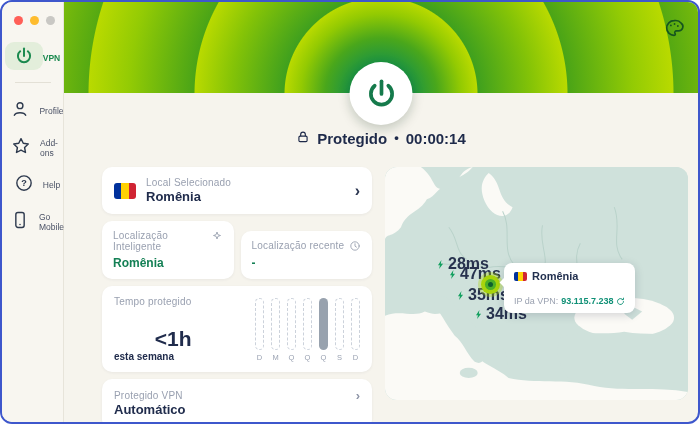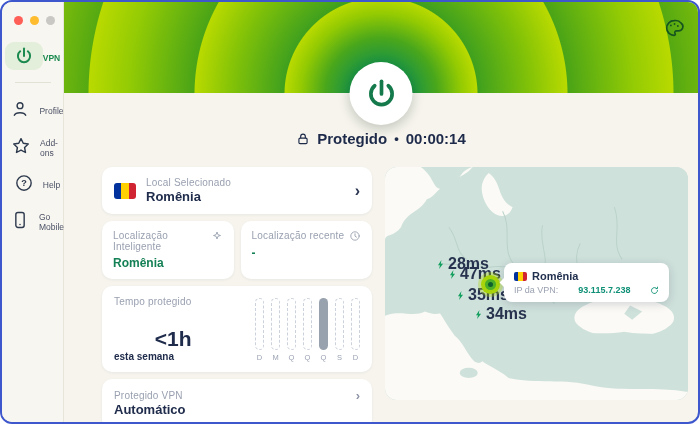--- a/index.html
+++ b/index.html
@@ -34,40 +34,40 @@
       #55a912 293px,#a2cf03 372px,#b9da00 410px);
   }
   .palette-btn{position:absolute;top:15px;right:13px;width:22px;height:22px;color:#15541f;cursor:pointer;}
   .palette-btn svg{width:100%;height:100%;}
   .power-btn{
     position:absolute;top:60px;left:50%;transform:translateX(-50%);
     width:63px;height:63px;border-radius:50%;background:#fff;z-index:6;cursor:pointer;
     box-shadow:0 4px 12px rgba(10,40,20,.22);display:flex;align-items:center;justify-content:center;
   }
   .power-btn svg{width:34px;height:34px;color:#157a4b;}
-  .status-row{margin-top:37px;display:flex;justify-content:center;align-items:center;gap:7px;
+  .status-row{margin-top:37px;display:flex;justify-content:center;align-items:flex-start;gap:7px;
     color:#1e2a4a;font-size:15px;font-weight:700;flex-shrink:0;}
   .status-row svg{width:14px;height:14px;color:#1e2a4a;}
   .status-sep{font-size:13px;}
   
   .content{display:flex;gap:13px;padding:20px 10px 22px 38px;flex:1;min-height:0;}
   .left-col{width:270px;display:flex;flex-direction:column;gap:7px;flex-shrink:0;}
   .card{background:#fff;border-radius:10px;box-shadow:0 1px 3px rgba(30,40,70,.06);padding:10px 12px;}
   .card-label{font-size:10px;color:#99a0b0;letter-spacing:.2px;}
   .chevron{color:#2a3550;font-size:16px;font-weight:700;line-height:1;}
   .loc-card{display:flex;align-items:center;gap:10px;cursor:pointer;}
   .flag-ro{width:22px;height:16px;border-radius:3px;overflow:hidden;display:flex;flex-shrink:0;}
   .flag-ro i{flex:1;}
   .flag-ro i:nth-child(1){background:#00319c;}
   .flag-ro i:nth-child(2){background:#ffd103;}
   .flag-ro i:nth-child(3){background:#d02433;}
   .loc-texts{display:flex;flex-direction:column;gap:1px;}
   .loc-value{font-size:13px;font-weight:700;color:#202c4c;}
   .loc-card .chevron{margin-left:auto;}
-  .dual-row{display:flex;gap:7px;}
+  .dual-row{display:flex;gap:7px;align-items:flex-end;}
   .dual-row .card{flex:1;cursor:pointer;padding:9px 11px;}
   .mini-head{display:flex;align-items:flex-start;justify-content:space-between;gap:4px;}
   .mini-head svg{width:12px;height:12px;color:#9aa1b0;flex-shrink:0;}
   .mini-value{font-size:12px;font-weight:700;color:#148055;margin-top:4px;}
   .time-card{display:flex;justify-content:space-between;gap:8px;height:88px;}
   .time-left{display:flex;flex-direction:column;}
   .time-value{font-size:21px;font-weight:800;color:#202c4c;margin-top:auto;line-height:1;text-align:right;}
   .time-sub{font-size:10px;font-weight:700;color:#202c4c;margin-top:2px;}
   .bars{display:flex;gap:7px;align-items:flex-end;padding-top:2px;}
   .bar-col{display:flex;flex-direction:column;align-items:center;gap:3px;}
@@ -87,21 +87,21 @@
   .conn-dot{position:absolute;width:19px;height:19px;border-radius:50%;background:#a8d40c;
     box-shadow:0 0 0 3px rgba(168,212,12,.35);display:flex;align-items:center;justify-content:center;}
   .conn-dot .mid{width:11px;height:11px;border-radius:50%;background:#4caf27;display:flex;align-items:center;justify-content:center;}
   .conn-dot .core{width:5px;height:5px;border-radius:50%;background:#0d5f2e;}
   .tooltip{position:absolute;background:#fff;border-radius:8px;padding:7px 10px;
     box-shadow:0 2px 10px rgba(20,30,60,.18);}
   .tooltip::before{content:"";position:absolute;left:-3px;top:16px;width:7px;height:7px;background:#fff;transform:rotate(45deg);}
   .tt-row1{display:flex;align-items:center;gap:5px;}
   .tt-flag{width:13px;height:9px;border-radius:2px;overflow:hidden;display:flex;flex-shrink:0;}
   .tt-country{font-size:11px;font-weight:700;color:#22304f;}
-  .tt-row2{display:flex;align-items:center;gap:20px;margin-top:3px;font-size:9px;color:#9aa1b0;white-space:nowrap;}
+  .tt-row2{display:flex;align-items:center;gap:3px;margin-top:14px;font-size:9px;color:#9aa1b0;white-space:nowrap;}
   .tt-ip{color:#0f9076;font-weight:700;}
   .tt-row2 svg{width:9px;height:9px;color:#0f9076;cursor:pointer;}
 </style>
 </head>
 <body>
 
 <div class="window">
 
   <div class="sidebar">
     <div class="traffic">

